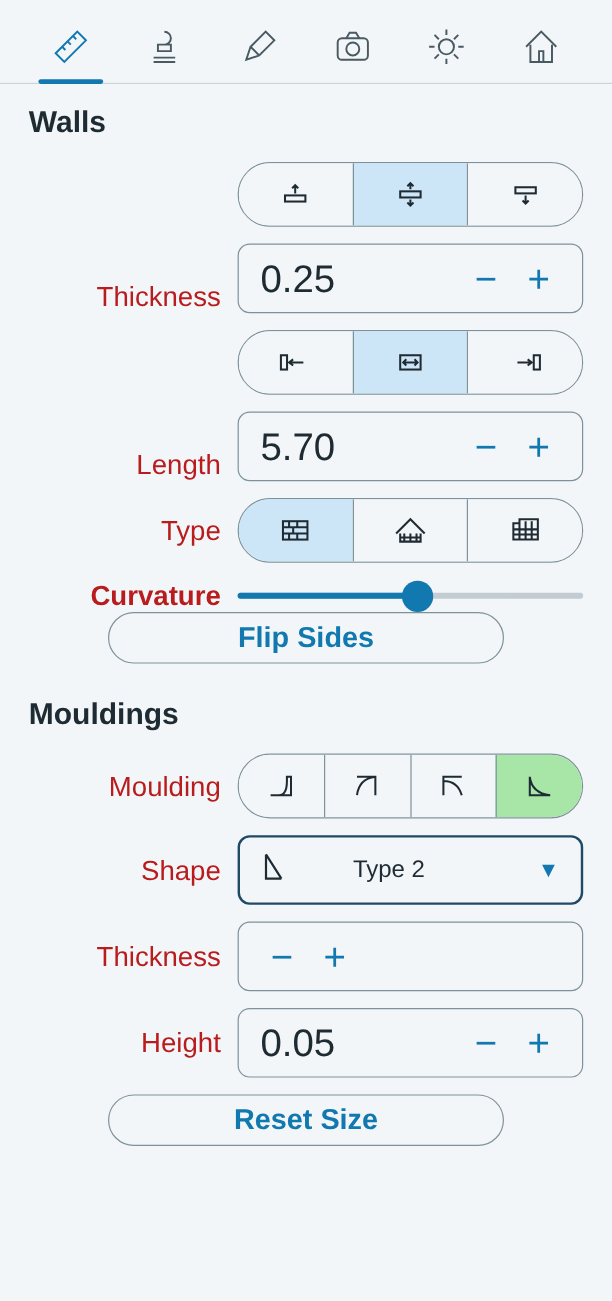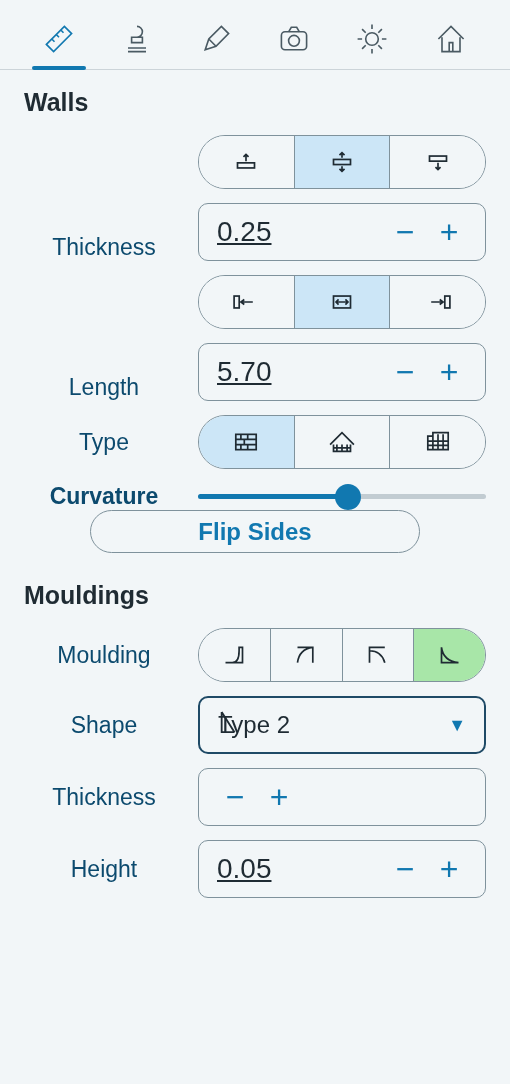--- a/index.html
+++ b/index.html
@@ -42,23 +42,23 @@
   .panel { padding: 10px 24px 0 24px; }
   .section-title { font-size: 25px; font-weight: 600; color: #1f2b33; margin: 8px 0 18px 0; }
   .row {
     display: flex;
     align-items: center;
     margin-bottom: 14px;
     gap: 14px;
   }
   .row-label {
     width: 160px;
-    text-align: center;
+    text-align: right;
     font-size: 23px;
-    color: #0c4a6e;
+    color: #b91c1c;
   }
   .controls { flex: 1; display: flex; flex-direction: column; gap: 14px; }
   .seg {
     display: flex;
     border: 1.5px solid #7f929c;
     border-radius: 30px;
     overflow: hidden;
     height: 54px;
   }
   .seg .seg-btn {
@@ -77,24 +77,23 @@
     display: flex;
     align-items: center;
     border: 1.5px solid #7f929c;
     border-radius: 10px;
     height: 58px;
     background: #f2f6f8;
     padding: 0 14px;
   }
   .stepper .val {
     flex: 1;
-    font-size: 28px;
+    font-size: 32px;
     color: #1f2b33;
     padding-left: 4px;
-    text-decoration: underline;
   }
   .stepper .minus, .stepper .plus {
     width: 44px;
     display: flex;
     justify-content: center;
     align-items: center;
     cursor: pointer;
     font-size: 32px;
     font-weight: 300;
     color: #1178b0;
@@ -122,21 +121,21 @@
     align-items:center;
     border: 2.5px solid #1f4a66;
     border-radius: 10px;
     height: 58px;
     background: #f2f6f8;
     padding: 0 18px;
     cursor:pointer;
     gap: 18px;
   }
   .select .sel-icon svg { width:22px; height:26px; stroke:#1f2b33; fill:none; stroke-width:2; }
-  .select .sel-text { flex:1; font-size:24px; color:#1f2b33; margin-left:-40px; }
+  .select .sel-text { flex:1; text-align:center; font-size:20px; color:#1f2b33; margin-left:-40px; }
   .select .caret { color:#1178b0; font-size:18px; }
   .row.compact { margin-bottom: 14px; }
   .row.stackalign { align-items: flex-end; }
 </style>
 </head>
 <body>
 
 <div class="tabbar">
   <div class="tab active">
     <svg viewBox="0 0 40 40">
@@ -331,14 +330,15 @@
     <div class="row-label">Height</div>
     <div class="controls">
       <div class="stepper">
         <span class="val">0.05</span>
         <span class="minus">−</span>
         <span class="plus">+</span>
       </div>
     </div>
   </div>
 
+  <button class="big-btn">Reset Size</button>
 
 </div>
 
 </body></html>

